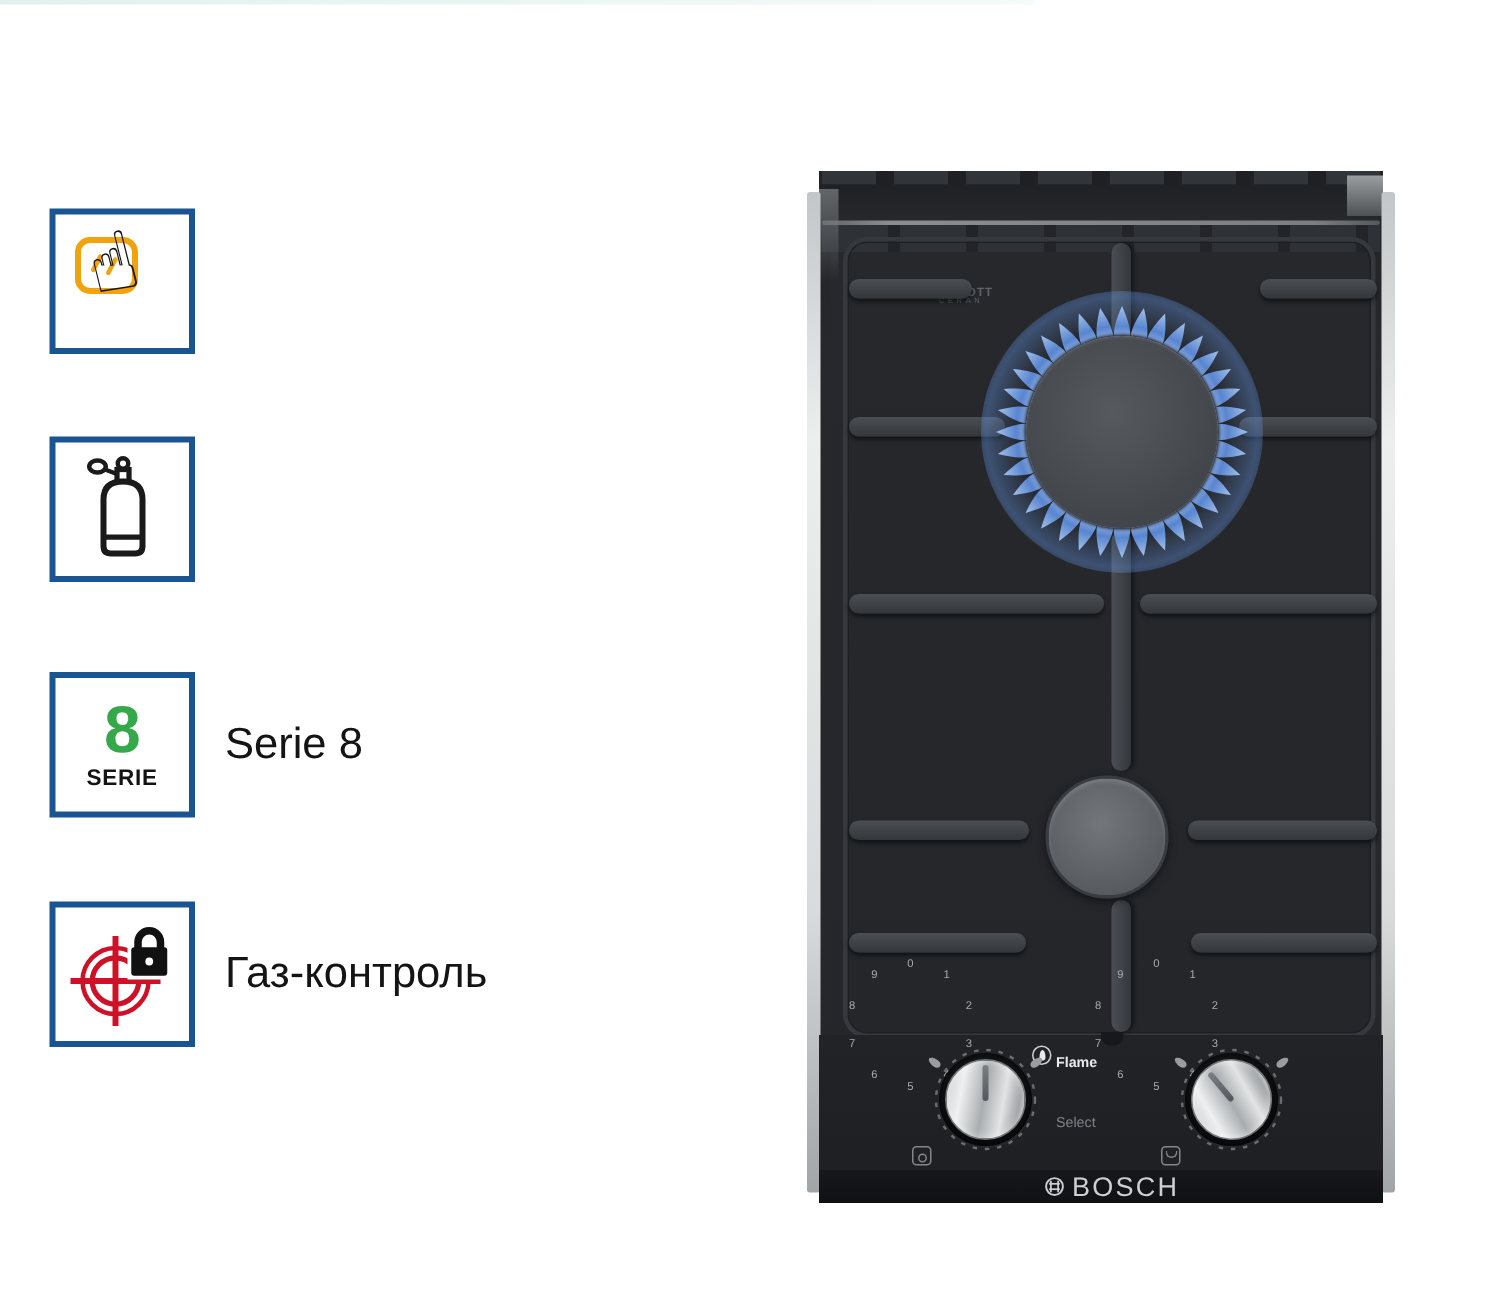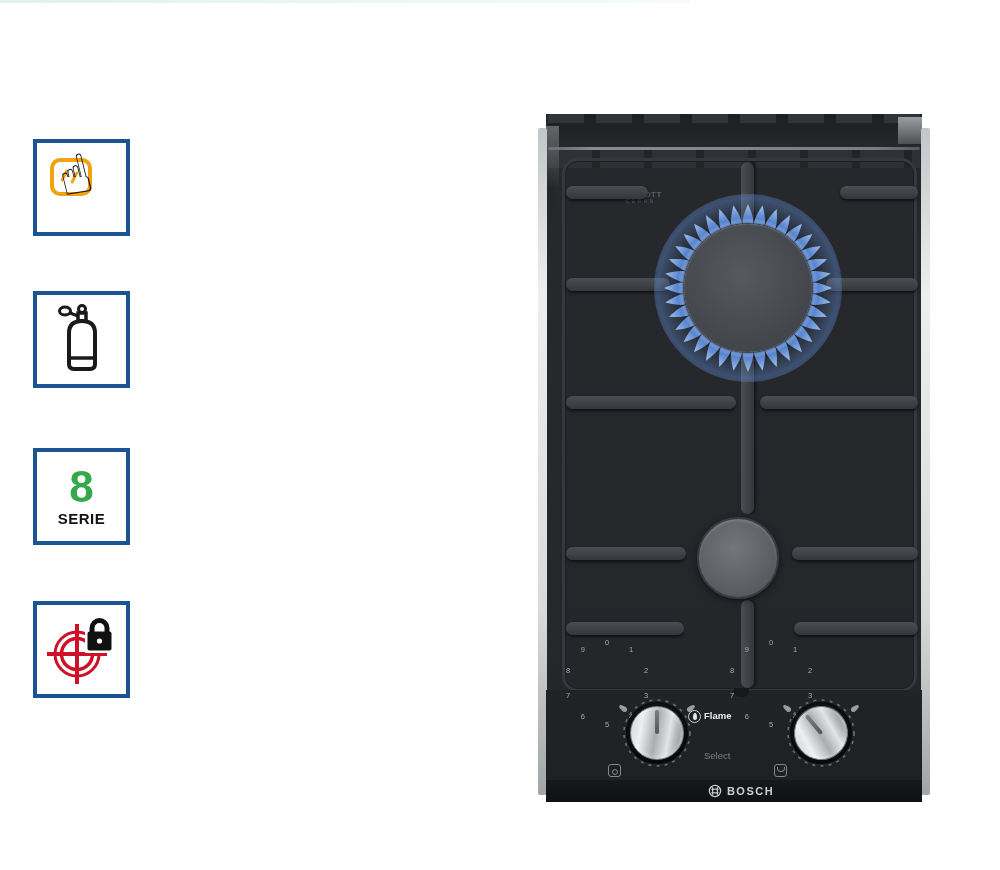--- a/index.html
+++ b/index.html
@@ -58,21 +58,21 @@
         background:radial-gradient(circle at 45% 40%,#565a5f,#45494e 60%,#3b3e43);
         box-shadow:inset 0 1px 2px rgba(255,255,255,.10),0 0 2px 1px #24262a;}
   .burner-cap-front{left:159px;top:403px;width:82px;height:82px;border-radius:50%;box-sizing:border-box;
         background:radial-gradient(circle at 45% 38%,#73777c,#5e6166 55%,#4d5055);
         border:2px solid #393c41;box-shadow:0 2px 6px rgba(0,0,0,.5),inset 0 2px 3px rgba(255,255,255,.15);}
   .schott{left:88px;top:77px;color:#5d6165;line-height:1.05;}
   .schott .l1{position:static;display:block;font-size:8px;font-weight:700;letter-spacing:.5px;}
   .schott .l2{position:static;display:block;font-size:5px;letter-spacing:2.4px;}
   .ctrl-area{left:8px;right:8px;top:576px;height:90px;background:linear-gradient(#212327,#1e2024);}
   .bump{left:196px;top:574px;width:15px;height:9px;background:#17181b;border-radius:0 0 6px 6px;}
-  .fs-logo{left:150px;top:596px;height:16px;display:flex;align-items:flex-start;gap:3px;position:absolute;}
+  .fs-logo{left:150px;top:581px;height:16px;display:flex;align-items:center;gap:3px;position:absolute;}
   .fs-icon{position:static;width:13px;height:13px;box-sizing:border-box;border:1.5px solid #cfd2d5;
            border-radius:50%;display:flex;align-items:center;justify-content:center;}
   .fs-flame{position:static;width:4px;height:7px;background:#e8eaec;
             border-radius:50% 50% 50% 50%/68% 68% 32% 32%;}
   .fs-text{position:static;font-size:9.5px;}
   .fs-bold{font-weight:700;color:#e8eaec;} .fs-light{color:#7e8184;margin-top:40px;}
   .knob-assy{width:100px;height:100px;top:569px;}
   .dial-svg{left:0;top:0;width:100px;height:100px;}
   .kn{position:absolute;left:50%;top:50%;font-size:7.5px;color:#a6a9ac;}
   .fmark{left:50%;top:50%;width:5px;height:9px;background:#9a9da0;
@@ -90,21 +90,21 @@
   .pos-icon{width:13px;height:13px;box-sizing:border-box;border:1.5px solid #84878a;border-radius:3px;}
   .pi-l{left:70px;top:650px;} .pi-r{left:236px;top:650px;}
   .pi-dot{left:50%;bottom:1px;width:4px;height:4px;border:1px solid #84878a;border-radius:50%;
           transform:translateX(-50%);}
   .pi-cup{left:50%;top:1.5px;width:6px;height:4px;border:1px solid #84878a;border-top:none;
           border-radius:0 0 4px 4px;transform:translateX(-50%);}
   .bottom-strip{left:8px;right:8px;bottom:0;height:22px;background:linear-gradient(#17181b,#101114);}
   .bosch{left:0;right:0;bottom:3px;height:16px;display:flex;align-items:center;justify-content:center;
          gap:5px;margin-left:14px;position:absolute;}
   .bosch svg{position:static;}
-  .bosch-text{position:static;font-size:11px;font-weight:700;letter-spacing:1.5px;color:#cdd0d3;}
+  .bosch-text{position:static;font-size:18px;font-weight:400;letter-spacing:1.5px;color:#cdd0d3;}
 </style>
 </head>
 <body>
 
 <div class="canvas">
   <div class="topline"></div>
 
   <div class="feature-row" style="top:139px;">
     <div class="icon-box">
       <div class="touch-pad">
@@ -126,36 +126,38 @@
         <line x1="18" y1="56" x2="44" y2="56" stroke="#1a1a1a" stroke-width="3.5"></line>
       </svg>
     </div>
   </div>
 
   <div class="feature-row" style="top:448px;">
     <div class="icon-box">
       <div class="serie-num">8</div>
       <div class="serie-cap">SERIE</div>
     </div>
+    <div class="feature-label">Serie 8</div>
   </div>
 
   <div class="feature-row" style="top:601px;">
     <div class="icon-box">
       <svg width="76" height="76" viewBox="0 0 76 76">
         <circle cx="33" cy="42" r="22" fill="none" stroke="#ce1126" stroke-width="3"></circle>
         <circle cx="33" cy="42" r="15.5" fill="none" stroke="#ce1126" stroke-width="3.5"></circle>
         <line x1="33" y1="12" x2="33" y2="72" stroke="#ce1126" stroke-width="4"></line>
         <line x1="3" y1="42" x2="63" y2="42" stroke="#ce1126" stroke-width="4"></line>
         <path d="M48 20 v-4 a7.5 7.5 0 0 1 15 0 v4" fill="none" stroke="#fff" stroke-width="10"></path>
         <rect x="41" y="18" width="29" height="23" fill="#fff"></rect>
         <path d="M48 20 v-4 a7.5 7.5 0 0 1 15 0 v4" fill="none" stroke="#111" stroke-width="5"></path>
         <rect x="43.5" y="19.5" width="24" height="19" rx="2" fill="#111"></rect>
         <circle cx="55.5" cy="29" r="2.6" fill="#fff"></circle>
       </svg>
     </div>
+    <div class="feature-label">Газ-контроль</div>
   </div>
 
   <div class="hob">
     <div class="hob-body">
       <div class="vents"></div>
       <div class="backrail"></div>
       <div class="divline"></div>
       <div class="feet"></div>
       <div class="glass"></div>
     </div>

